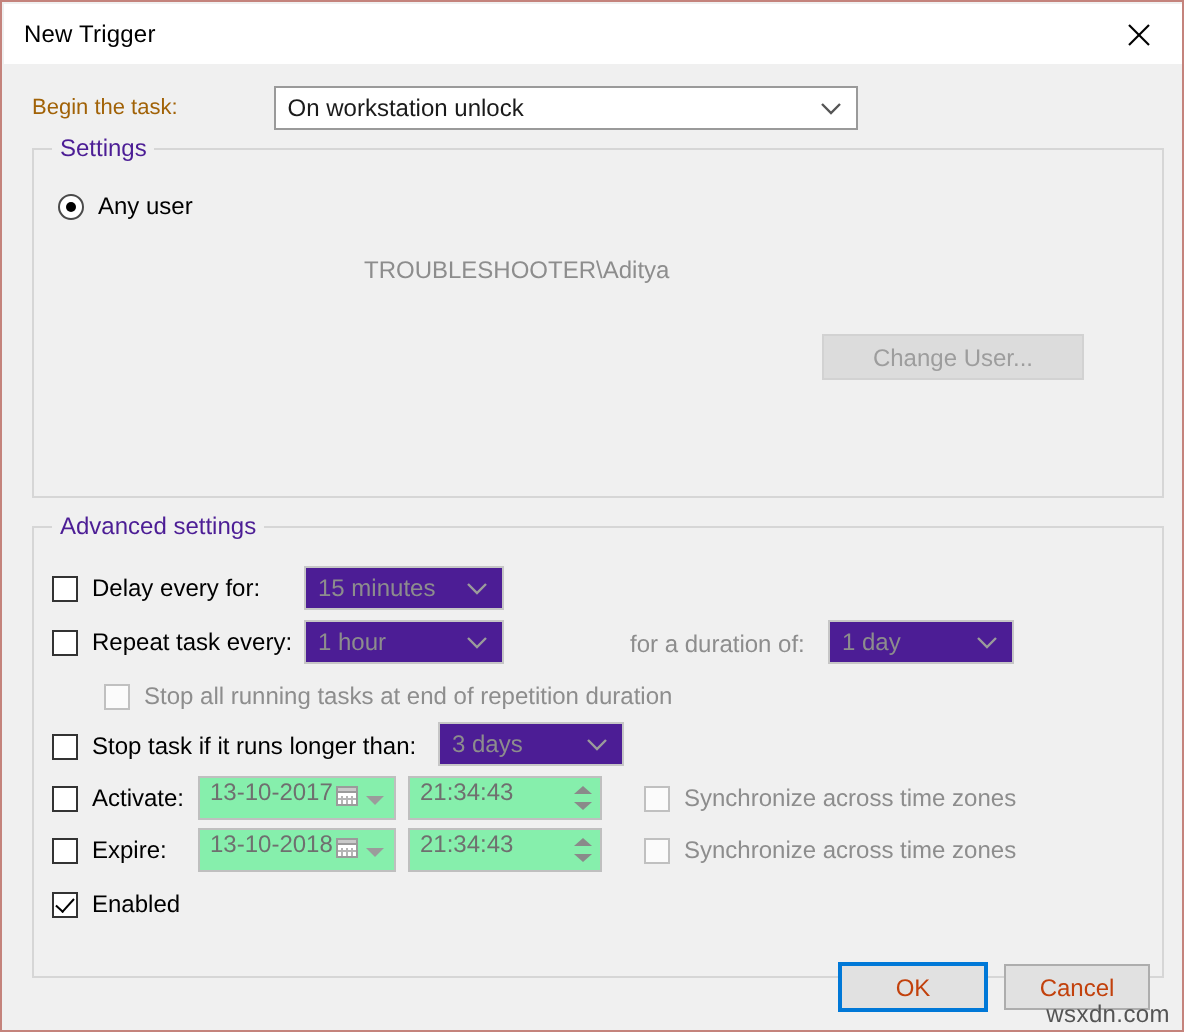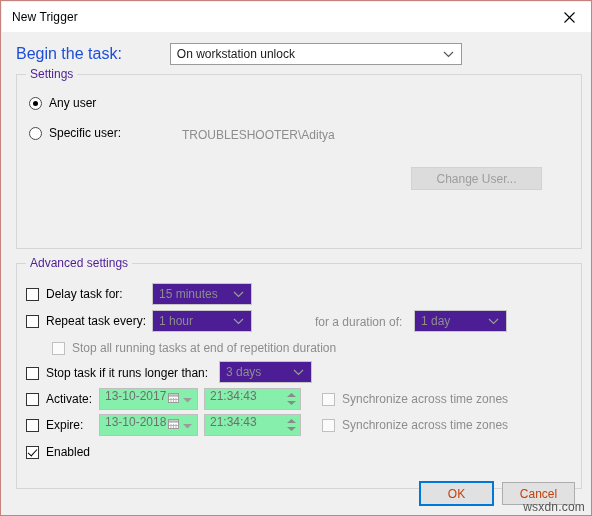--- a/index.html
+++ b/index.html
@@ -59,22 +59,22 @@
 
   
   .begin-row {
     position: absolute;
     left: 14px;
     top: 11px;
     display: flex;
     align-items: center;
   }
   .begin-label {
-    font-size: 16px;
-    color: #1d4ed8;
+    font-size: 11px;
+    color: #a16207;
     margin-right: 8px;
   }
   .combo {
     position: relative;
     box-sizing: border-box;
     background: #eeeeee;
     border: 1px solid #9a9a9a;
     height: 22px;
     display: flex;
     align-items: center;
@@ -258,38 +258,34 @@
 
     <div class="group" style="left:14px; top:42px; width:566px; height:175px;">
       <span class="group-title">Settings</span>
     </div>
 
     <div class="ctl-row" style="left:27px; top:64px;">
       <span class="radio checked"></span>
       <span>Any user</span>
     </div>
 
-    <div class="ctl-row" style="left:27px; top:94px;">
-      <span class="radio"></span>
-      <span>Specific user:</span>
-    </div>
 
     <div class="static-text lbl-dim" style="left:180px; top:96px;">TROUBLESHOOTER\Aditya</div>
 
     <div class="btn disabled" style="position:absolute; left:409px; top:91px; width:131px; height:23px;margin-top:44px;">
       <span>Change User...</span>
     </div>
 
     <div class="group" style="left:14px; top:231px; width:566px; height:226px;">
       <span class="group-title">Advanced settings</span>
     </div>
 
     <div class="ctl-row" style="left:24px; top:255px;">
       <span class="cb"></span>
-      <span>Delay task for:</span>
+      <span>Delay every for:</span>
     </div>
     <div class="combo disabled" style="position:absolute; left:150px; top:251px; width:100px;">
       <span>15 minutes</span>
       <span class="chev">
         <svg width="11" height="7" viewBox="0 0 11 7">
             <polyline points="1,1 5.5,5.5 10,1" fill="none" stroke="#9b9b9b" stroke-width="1.2"></polyline>
           </svg>
       </span>
     </div>
 

